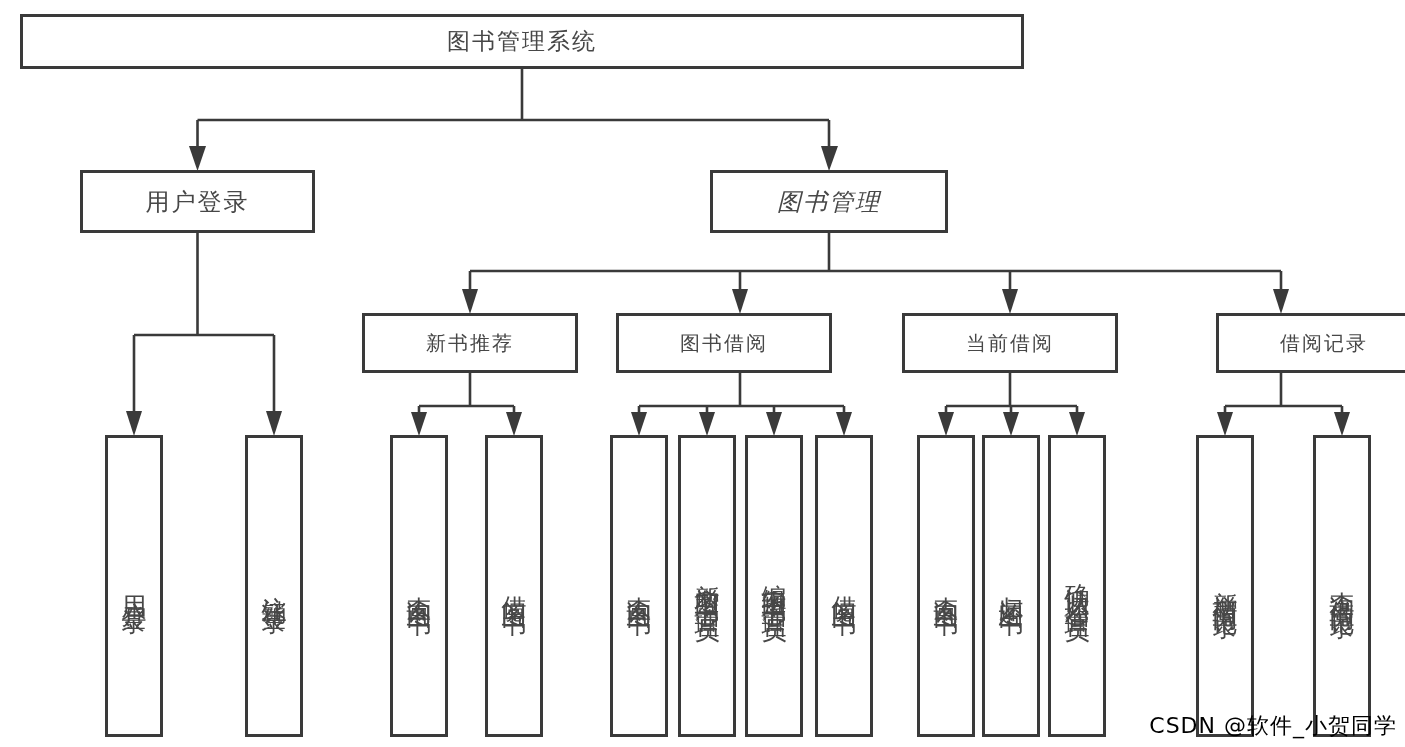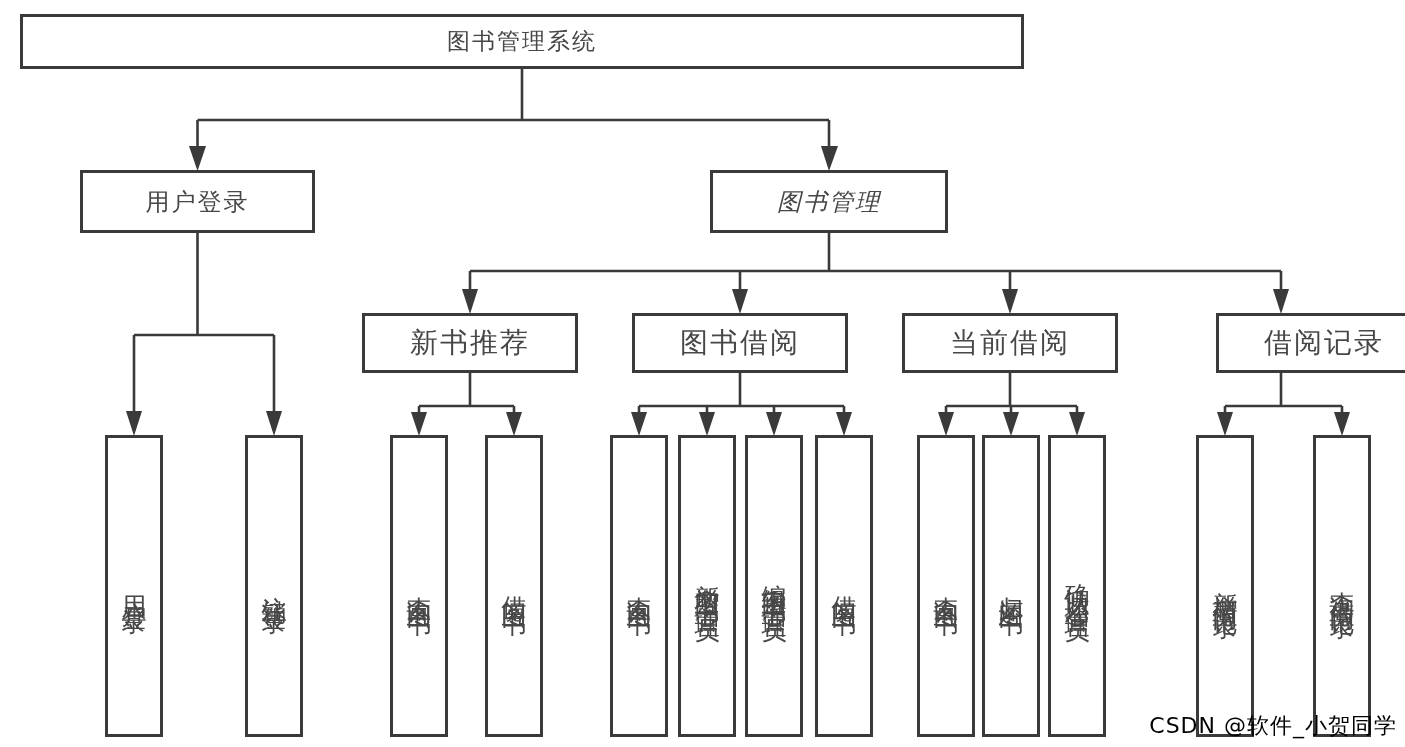--- a/index.html
+++ b/index.html
@@ -36,21 +36,21 @@
   .node.hbox {
     font-size: 24px;
     letter-spacing: 2px;
     white-space: nowrap;
   }
   .node.root {
     left: 20px; top: 14px; width: 1004px; height: 55px;
     font-size: 23px;
   }
   .node.lvl2 { top: 170px; height: 63px; }
-  .node.lvl3 { top: 313px; height: 60px; width: 216px; font-size: 28px; }
+  .node.lvl3 { top: 313px; height: 60px; width: 216px; font-size: 20px; }
   .node.leaf {
     top: 435px;
     width: 58px;
     height: 302px;
     writing-mode: vertical-rl;
     font-size: 25px;
     letter-spacing: 5px;
     line-height: 1;
   }
   .watermark {
@@ -122,21 +122,21 @@
     <line x1="1342" y1="406" x2="1342" y2="414"></line>
     <polygon points="1334,412 1350,412 1342,436" stroke="none"></polygon>
   </svg>
 
   <div class="node root hbox">图书管理系统</div>
 
   <div class="node lvl2 hbox" style="left:80px;width:235px;">用户登录</div>
   <div class="node lvl2 hbox" style="left:710px;width:238px;font-style:italic;">图书管理</div>
 
   <div class="node lvl3 hbox" style="left:362px;">新书推荐</div>
-  <div class="node lvl3 hbox" style="left:632px;">图书借阅</div>
+  <div class="node lvl3 hbox" style="left:616px;">图书借阅</div>
   <div class="node lvl3 hbox" style="left:902px;">当前借阅</div>
   <div class="node lvl3 hbox" style="left:1216px;">借阅记录</div>
 
   <div class="node leaf" style="left:105px;">用户登录</div>
   <div class="node leaf" style="left:245px;">注销登录</div>
 
   <div class="node leaf" style="left:390px;">查询图书</div>
   <div class="node leaf" style="left:485px;">借阅图书</div>
 
   <div class="node leaf" style="left:610px;">查询图书</div>

